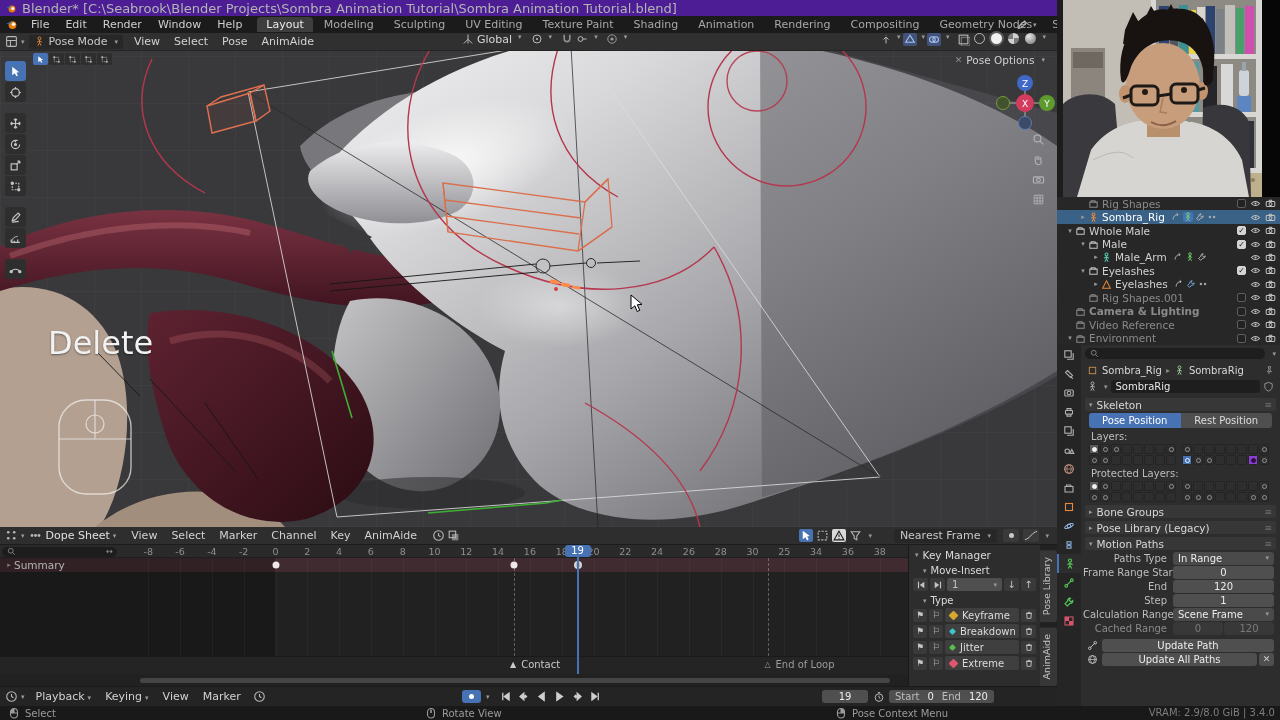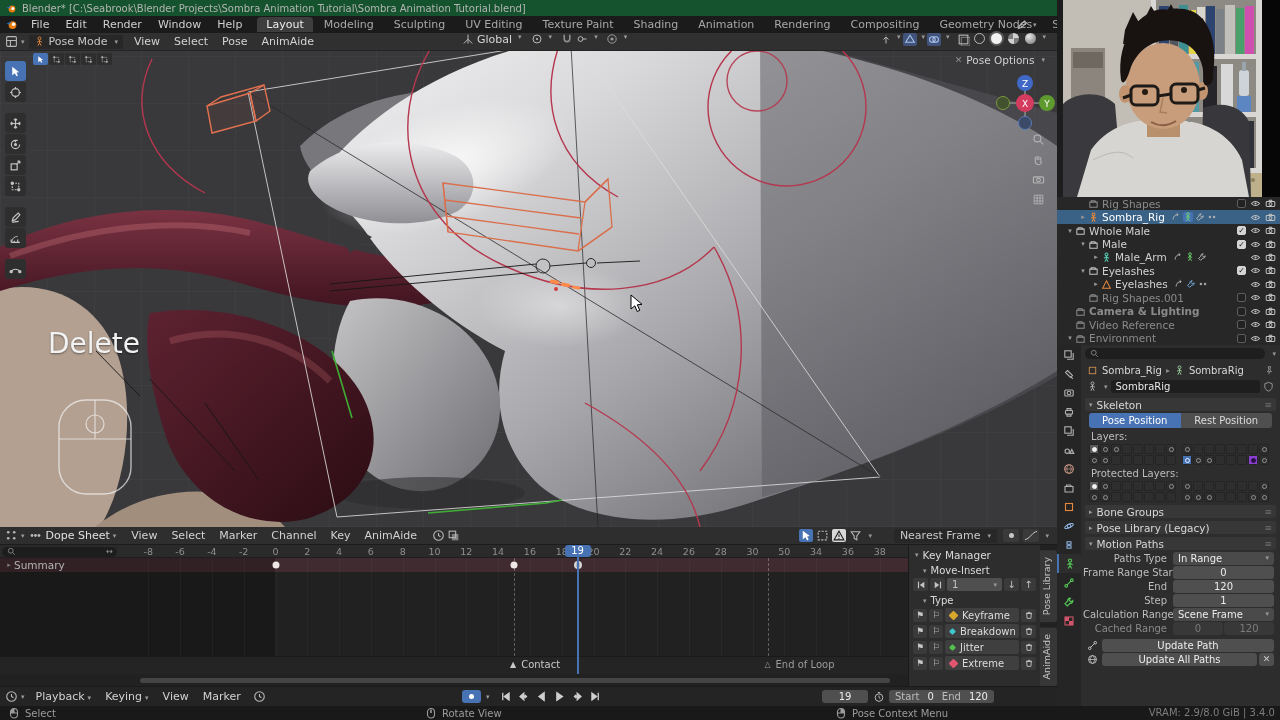--- a/index.html
+++ b/index.html
@@ -4,22 +4,22 @@
 <style>
   html,body{margin:0;padding:0;background:#000;}
   #app{position:relative;width:1280px;height:720px;overflow:hidden;background:#2b2b2b;
        font-family:"DejaVu Sans","Liberation Sans",sans-serif;font-size:11px;color:#c8c8c8;}
   .abs{position:absolute}
   .flex{display:flex;align-items:center}
   .chv{font-size:7px;color:#9a9a9a;margin-left:3px}
   svg{display:block}
 
   
-  #titlebar{left:0;top:0;width:1280px;height:16px;background:#14532d;display:flex;align-items:center;
-            gap:6px;padding-left:6px;font-size:10px;color:#b4b4b4;box-sizing:border-box}
+  #titlebar{left:0;top:0;width:1280px;height:16px;background:#4c1d95;display:flex;align-items:center;
+            gap:6px;padding-left:6px;font-size:13px;color:#b4b4b4;box-sizing:border-box}
   #menubar{left:0;top:16px;width:1280px;height:17px;background:#1b1b1b;display:flex;align-items:center;font-size:11px}
   .menu-item{padding:0 8px;color:#cfcfcf;cursor:default}
   .ws-tab{padding:1px 9px;border-radius:4px 4px 0 0;color:#a8a8a8;margin:0 1px}
   .ws-tab.active{background:#3e3e3e;color:#ececec}
   .ws-plus{padding:0 7px;color:#9f9f9f}
 
   
   #toolheader{left:0;top:33px;width:1057px;height:18px;background:#303030;border-bottom:1px solid #242424;
               display:flex;align-items:center;box-sizing:border-box}
   .mode-pill{display:flex;align-items:center;background:#272727;border-radius:3px;height:14px;padding:0 5px;margin:0 4px;gap:4px}
@@ -36,21 +36,21 @@
   .vtool{width:21px;height:20px;background:#2e2e2e;border-radius:3px;display:flex;align-items:center;justify-content:center}
   .vtool.active{background:#4772b3}
   .vtool.gap{margin-top:10px}
   #vp-selmodes{position:absolute;left:33px;top:2px;display:flex;gap:1px}
   .selmode{width:15px;height:12px;background:#2e2e2e;border-radius:2px;display:flex;align-items:center;justify-content:center}
   .selmode.active{background:#4772b3}
   #vp-info{position:absolute;left:45px;top:20px;line-height:12px;font-size:10.5px;color:#d0d0d0;text-shadow:0 1px 1px rgba(0,0,0,.5)}
   #vp-info .obj{color:#bccc3e}
   #vp-poseopts{position:absolute;right:12px;top:3px;display:flex;align-items:center;gap:4px;color:#cfcfcf;font-size:10.5px}
   #vp-navicons{position:absolute;right:12px;top:82px;display:flex;flex-direction:column;gap:7px;opacity:.85}
-  #screencast{position:absolute;left:48px;top:278px;color:#f2f2f2;font-size:28px;line-height:29px;
+  #screencast{position:absolute;left:48px;top:278px;color:#f2f2f2;font-size:32px;line-height:29px;
               text-shadow:0 1px 2px rgba(0,0,0,.45)}
   #scmouse{position:absolute;left:55px;top:345px;opacity:.85}
   #vp-cursor{position:absolute;left:630px;top:243px}
 
   
   #webcam{left:1063px;top:0;width:199px;height:197px;background:#b6b1a8;overflow:hidden}
   #webcam-strip{left:1262px;top:0;width:18px;height:197px;background:#060606}
   #rp-gap{left:1057px;top:0;width:6px;height:197px;background:#1d1d1d}
 
   #outliner{left:1057px;top:197px;width:223px;height:148px;background:#272727;overflow:hidden}
@@ -1277,21 +1277,21 @@
         <span class="tick" style="left: 466.3px;">12</span>
         <span class="tick" style="left: 498.1px;">14</span>
         <span class="tick" style="left: 529.9px;">16</span>
         <span class="tick" style="left: 561.7px;">18</span>
         <span class="tick" style="left: 593.5px;">20</span>
         <span class="tick" style="left: 625.3px;">22</span>
         <span class="tick" style="left: 657.1px;">24</span>
         <span class="tick" style="left: 688.9px;">26</span>
         <span class="tick" style="left: 720.7px;">28</span>
         <span class="tick" style="left: 752.5px;">30</span>
-        <span class="tick" style="left: 784.3px;">50</span>
+        <span class="tick" style="left: 784.3px;">25</span>
         <span class="tick" style="left: 816.1px;">34</span>
         <span class="tick" style="left: 847.9px;">36</span>
         <span class="tick" style="left: 879.7px;">38</span>
       </div>
     <div id="ds-search">
       <svg width="9" height="9" viewBox="0 0 12 12">
           <circle cx="5" cy="5" r="3.2" fill="none" stroke="#9a9a9a"></circle>
           <path d="M7.4 7.4L10.4 10.4" stroke="#9a9a9a"></path>
         </svg>
       <span style="margin-left:auto;margin-right:4px;color:#9a9a9a;font-size:8px">↔</span>

